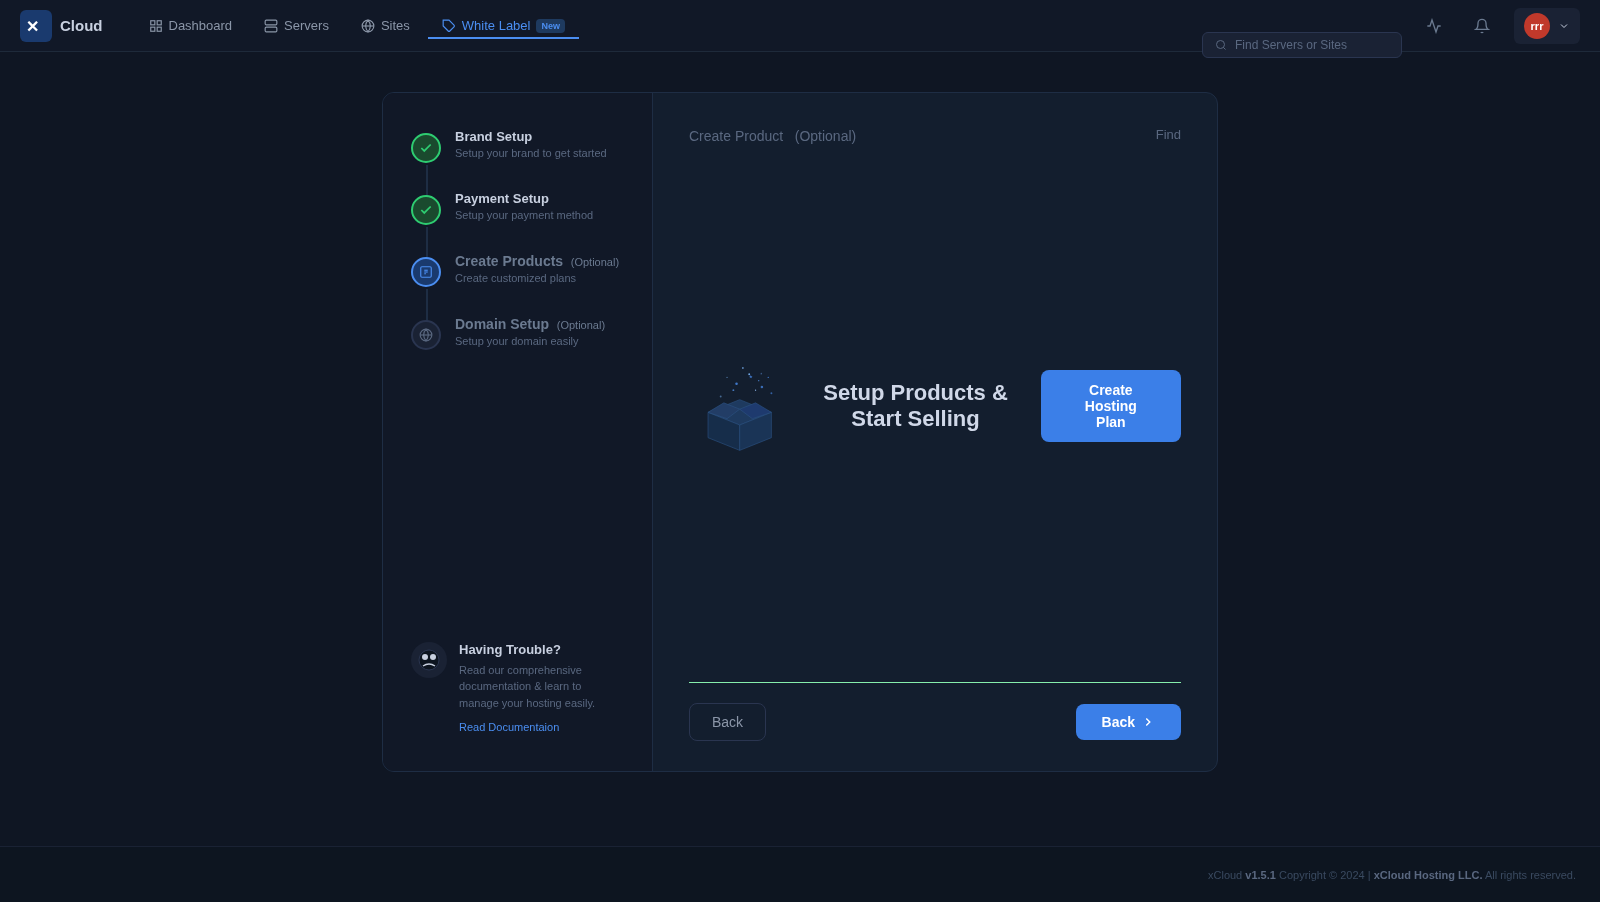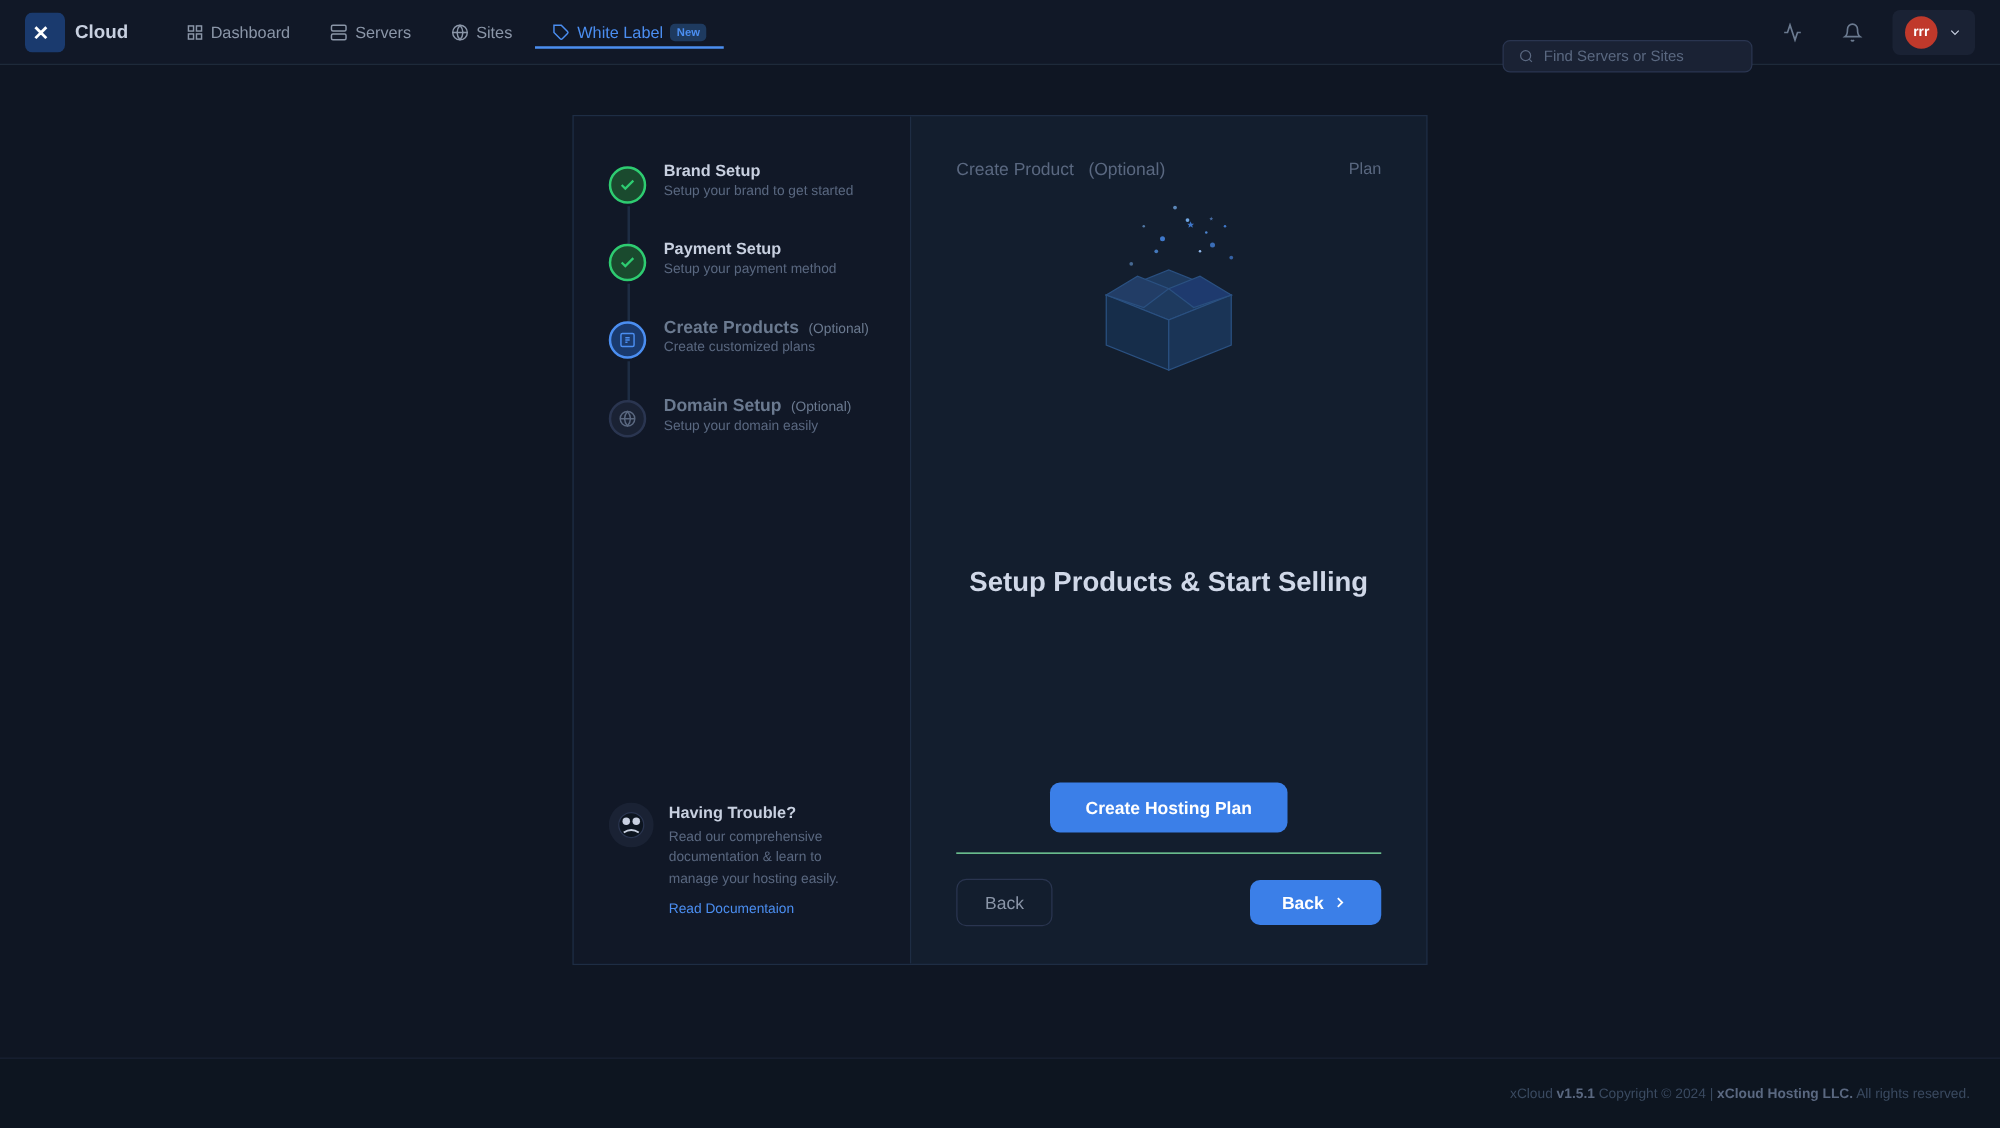--- a/index.html
+++ b/index.html
@@ -121,24 +121,24 @@
       flex: 1;
       display: flex;
       justify-content: center;
       align-items: flex-start;
       padding: 40px 20px 20px;
       overflow: hidden;
     }
 
     .wizard-container {
       display: flex;
-      width: 684px;
+      width: 836px;
       min-height: 680px;
       background: #131e2e;
-      border-radius: 0;
+      border-radius: 12px;
       border: 1px solid #1e2d44;
       overflow: hidden;
     }
 
     
     .wizard-sidebar {
       width: 270px;
       background: #111827;
       border-right: 1px solid #1e2d44;
       padding: 36px 28px;
@@ -251,23 +251,23 @@
 
     .skip-link {
       font-size: 13px;
       color: #5a6880;
       cursor: pointer;
     }
 
     .panel-body {
       flex: 1;
       display: flex;
-      flex-direction: column;
-      align-items: center;
-      justify-content: space-between;
+      flex-direction: row;
+      align-items: center;
+      justify-content: center;
       gap: 24px;
     }
 
     
     .box-illustration {
       width: 160px;
       height: 160px;
     }
 
     .panel-cta-title {
@@ -504,21 +504,21 @@
         </div>
       </div>
     </div>
 
     <div class="wizard-panel">
       <div class="panel-header">
         <div class="panel-title">
           <span>Create Product</span>
           <span style="margin-left:6px;color:#5a6880;font-size:14px;font-weight:400;">(Optional)</span>
         </div>
-        <span class="skip-link">Plan</span>
+        <span class="skip-link">Find</span>
       </div>
 
       <div class="panel-body">
 
         <svg class="box-illustration" viewBox="0 0 160 160">
 
           <polygon points="30,90 80,110 130,90 80,70" fill="#1e3a5f" stroke="#2a5080" stroke-width="1"></polygon>
 
           <polygon points="30,90 30,130 80,150 80,110" fill="#162d4a" stroke="#2a5080" stroke-width="1"></polygon>
 

